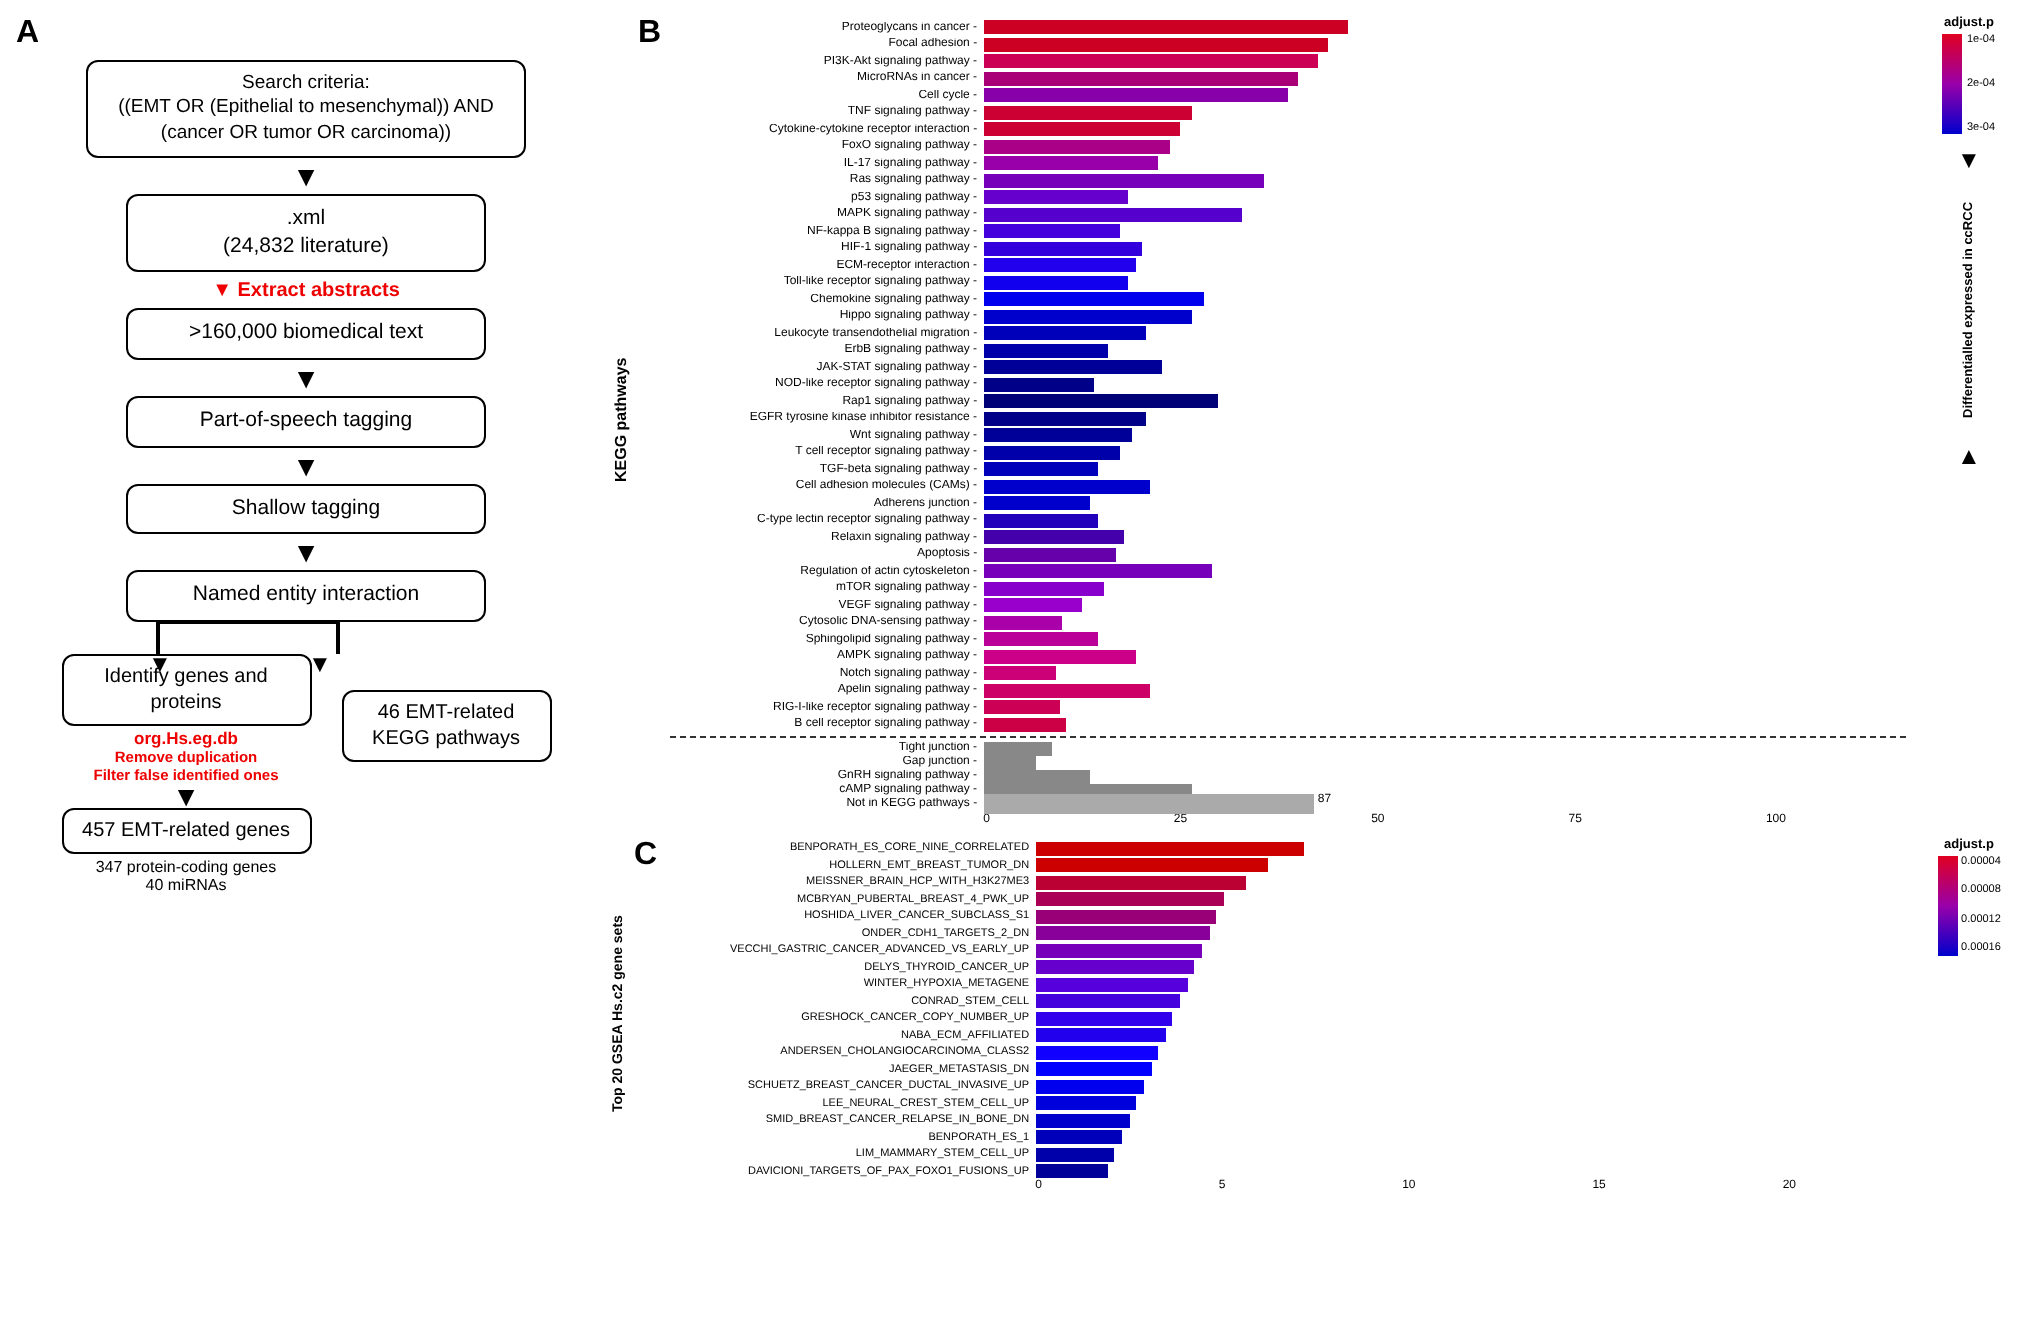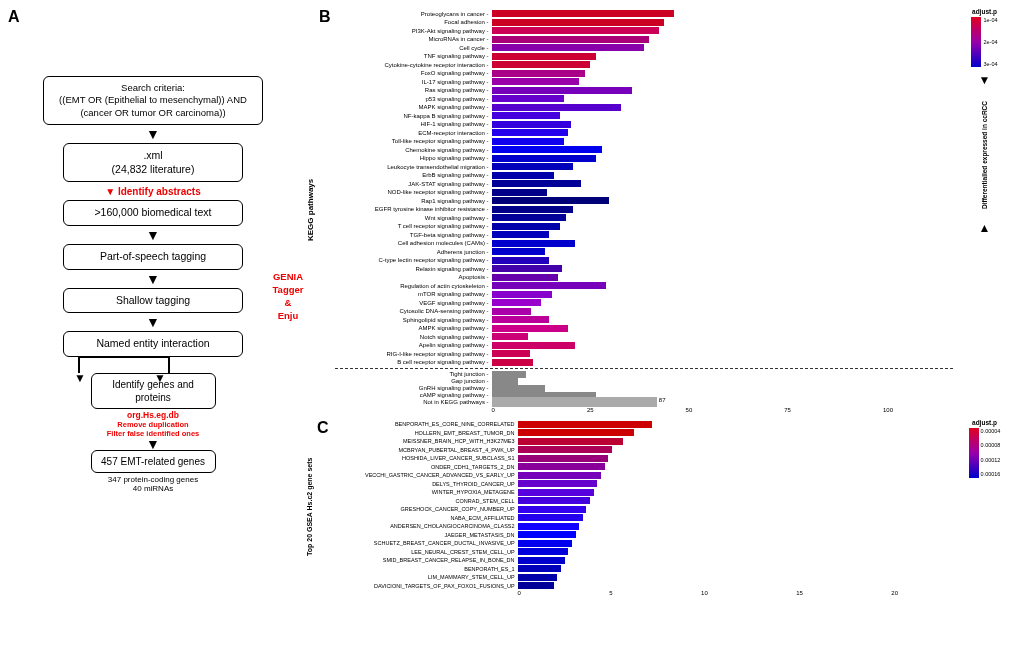--- a/index.html
+++ b/index.html
@@ -38,21 +38,21 @@
     }
     .flow-box {
       border: 1.5px solid #000;
       border-radius: 6px;
       padding: 5px 10px;
       text-align: center;
       background: #fff;
       font-size: 10.5px;
       line-height: 1.3;
     }
-    .flow-box.wide { width: 220px; margin-top: 46px; }
+    .flow-box.wide { width: 220px; }
     .flow-box.medium { width: 180px; }
     .flow-arrow {
       display: flex;
       align-items: center;
       justify-content: center;
       height: 18px;
       font-size: 14px;
       color: #000;
     }
     .flow-arrow.red { color: #e00; font-size: 11px; font-weight: bold; }
@@ -175,42 +175,39 @@
     <div class="panel-label">A</div>
     <div class="flowchart">
       <div class="flow-box wide" style="font-size:9.5px;">
         <span>Search criteria:<br>((EMT OR (Epithelial to mesenchymal)) AND (cancer OR tumor OR carcinoma))</span>
       </div>
       <div class="flow-arrow">▼</div>
       <div class="flow-box medium">
         <span>.xml<br>(24,832 literature)</span>
       </div>
       <div class="flow-arrow red">
-        <span style="color:#e00; font-weight:bold; font-size:10px;">▼ Identify abstracts</span>
+        <span style="color:#e00; font-weight:bold; font-size:10px;">▼ Extract abstracts</span>
       </div>
       <div class="flow-box medium">
         <span>&gt;160,000 biomedical text</span>
       </div>
       <div class="flow-arrow">▼</div>
       <div class="flow-box medium">
         <span>Part-of-speech tagging</span>
       </div>
       <div style="display:flex; align-items:center; position:relative; width:220px;">
         <div style="flex:1; display:flex; flex-direction:column; align-items:center;">
           <div class="flow-arrow">▼</div>
           <div class="flow-box medium">
             <span>Shallow tagging</span>
           </div>
           <div class="flow-arrow">▼</div>
           <div class="flow-box medium">
             <span>Named entity interaction</span>
           </div>
-        </div>
-        <div style="position:absolute; right:-55px; top:0; text-align:center; color:#e00; font-weight:bold; font-size:9.5px; line-height:1.4; width:60px;">
-          GENIA Tagger<br>&amp;<br>Enju
         </div>
       </div>
 
       <div style="display:flex; width:210px; justify-content:space-around; position:relative; height:16px;">
         <div style="position:absolute; left:30px; top:0; width:1.5px; height:16px; background:#000;"></div>
         <div style="position:absolute; left:30px; top:0; width:90px; height:1.5px; background:#000;"></div>
         <div style="position:absolute; left:120px; top:0; width:1.5px; height:16px; background:#000;"></div>
         <div style="position:absolute; left:30px; top:14px; font-size:12px; transform:translateX(-4px);">▼</div>
         <div style="position:absolute; left:110px; top:14px; font-size:12px; transform:translateX(-4px);">▼</div>
       </div>
@@ -226,20 +223,25 @@
           <div style="font-size:7.5px; color:#e00; text-align:center; font-weight:bold;">
             Remove duplication<br>Filter false identified ones
           </div>
           <div class="flow-arrow" style="height:12px;">▼</div>
           <div class="flow-box small" style="width:125px;">
             <span>457 EMT-related genes</span>
           </div>
           <div style="font-size:8px; text-align:center; margin-top:2px;">
             <span>347 protein-coding genes</span><br>
             <span>40 miRNAs</span>
+          </div>
+        </div>
+        <div class="right-branch">
+          <div class="flow-box small" style="width:105px; text-align:center;">
+            <span>46 EMT-related<br>KEGG pathways</span>
           </div>
         </div>
       </div>
     </div>
   </div>
 
   <div class="right-panels">
 
     <div style="display:flex; gap:2px;">
       <div style="display:flex; align-items:center;">

